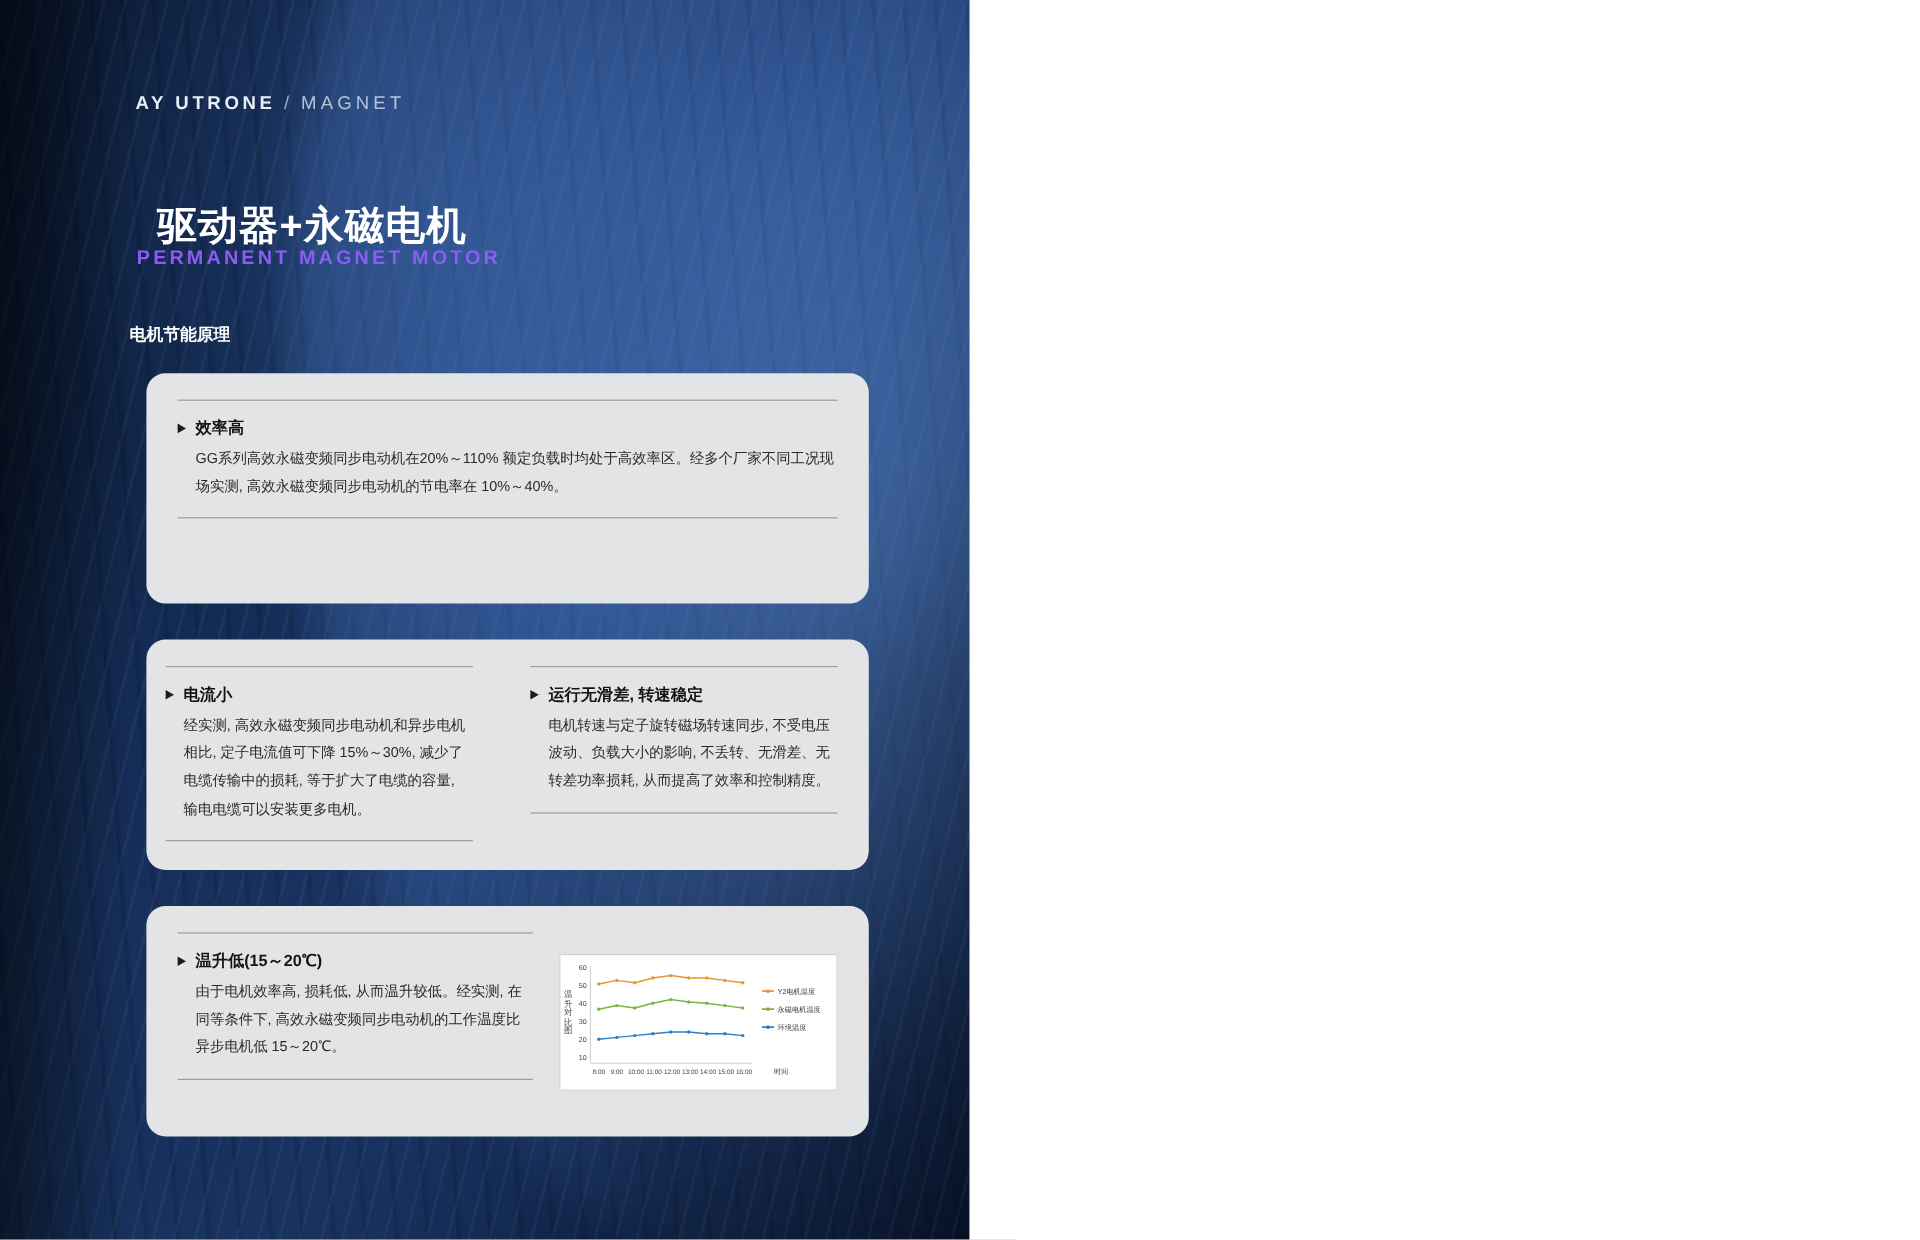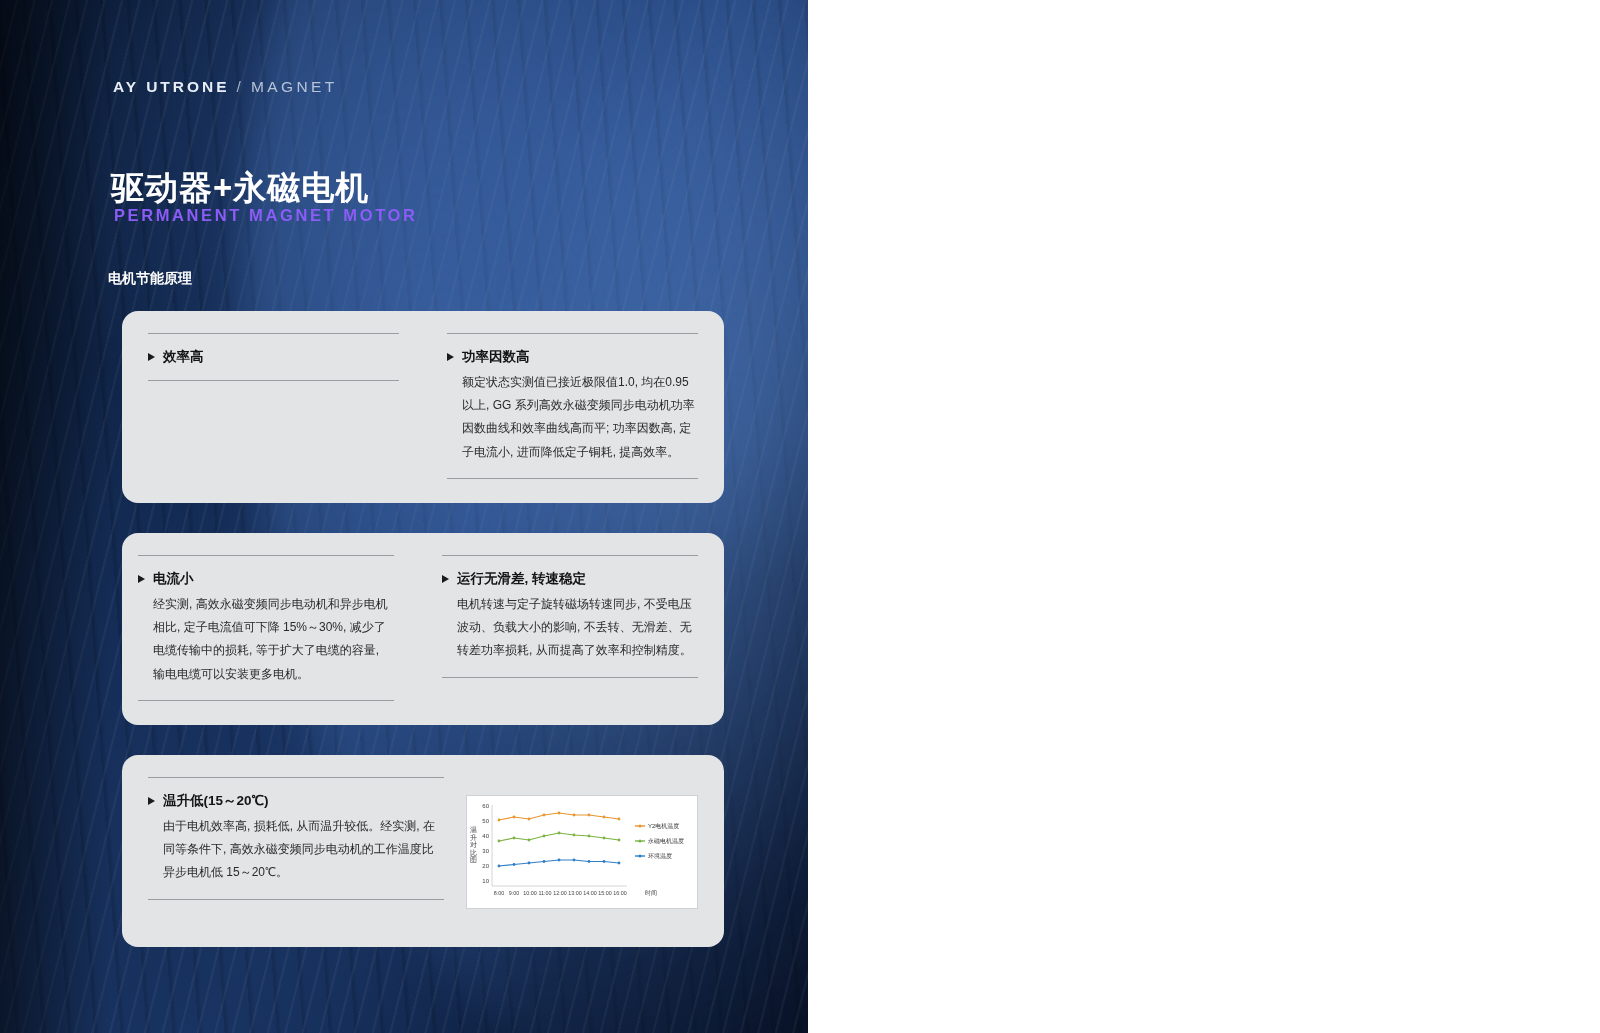--- a/index.html
+++ b/index.html
@@ -91,21 +91,21 @@
     margin: 0 7px;
   }
   .brand .sub {
     color: #b7c4d8;
     font-weight: 400;
     letter-spacing: 3.4px;
   }
 
   .title-zh {
     position: absolute;
-    left: 111px; top: 166px;
+    left: 131px; top: 166px;
     font-size: 33px;
     font-weight: 700;
     color: #ffffff;
     letter-spacing: 1px;
   }
   .title-en {
     position: absolute;
     left: 114px; top: 206px;
     font-size: 16.5px;
     font-weight: 700;
@@ -233,29 +233,21 @@
     <div class="section-label">电机节能原理</div>
 
     <div class="card" id="card1">
       <div class="card-cols">
         <div class="col">
           <div class="col-rule"></div>
           <div class="col-head">
             <span class="tri"></span>
             <span class="col-title">效率高</span>
           </div>
-          <div class="col-rule-bottom"></div>
-        </div>
-        <div class="col">
-          <div class="col-rule"></div>
-          <div class="col-head">
-            <span class="tri"></span>
-            <span class="col-title">功率因数高</span>
-          </div>
-          <div class="col-body">额定状态实测值已接近极限值1.0, 均在0.95 以上, GG 系列高效永磁变频同步电动机功率因数曲线和效率曲线高而平; 功率因数高, 定子电流小, 进而降低定子铜耗, 提高效率。</div>
+          <div class="col-body">GG系列高效永磁变频同步电动机在20%～110% 额定负载时均处于高效率区。经多个厂家不同工况现场实测, 高效永磁变频同步电动机的节电率在 10%～40%。</div>
           <div class="col-rule-bottom"></div>
         </div>
       </div>
     </div>
 
     <div class="card" id="card2">
       <div class="card-cols">
         <div class="col">
           <div class="col-rule"></div>
           <div class="col-head">

